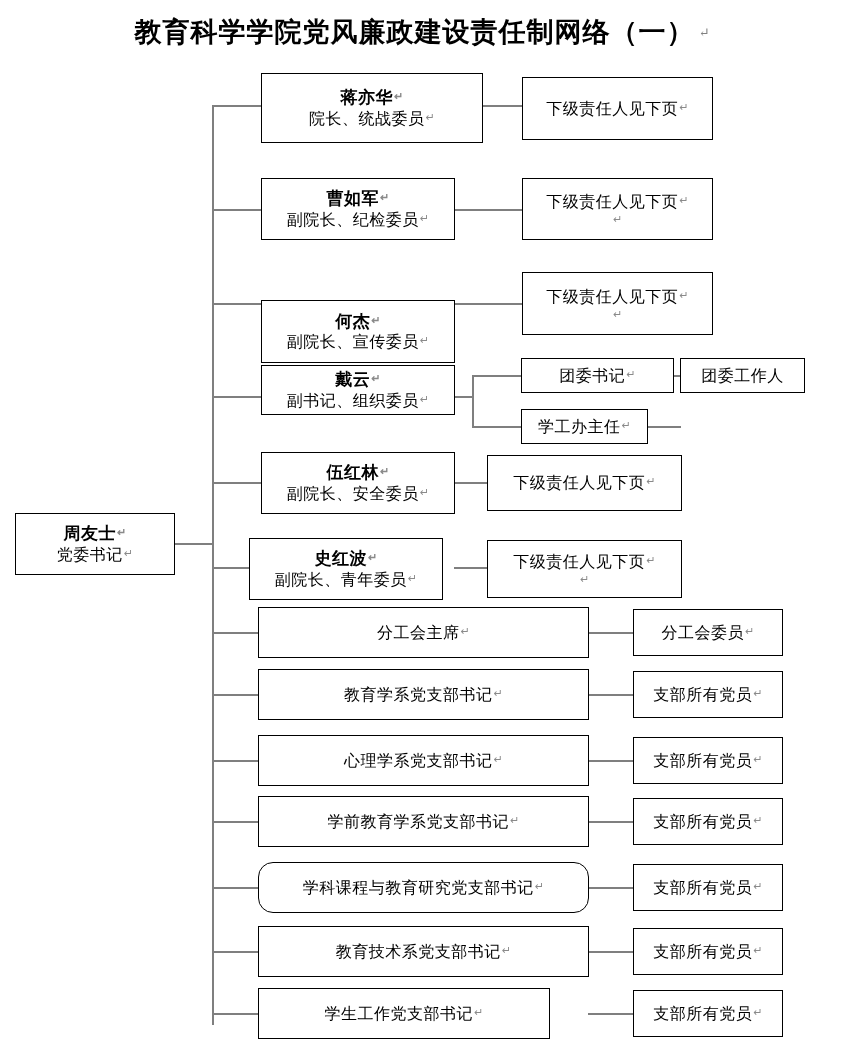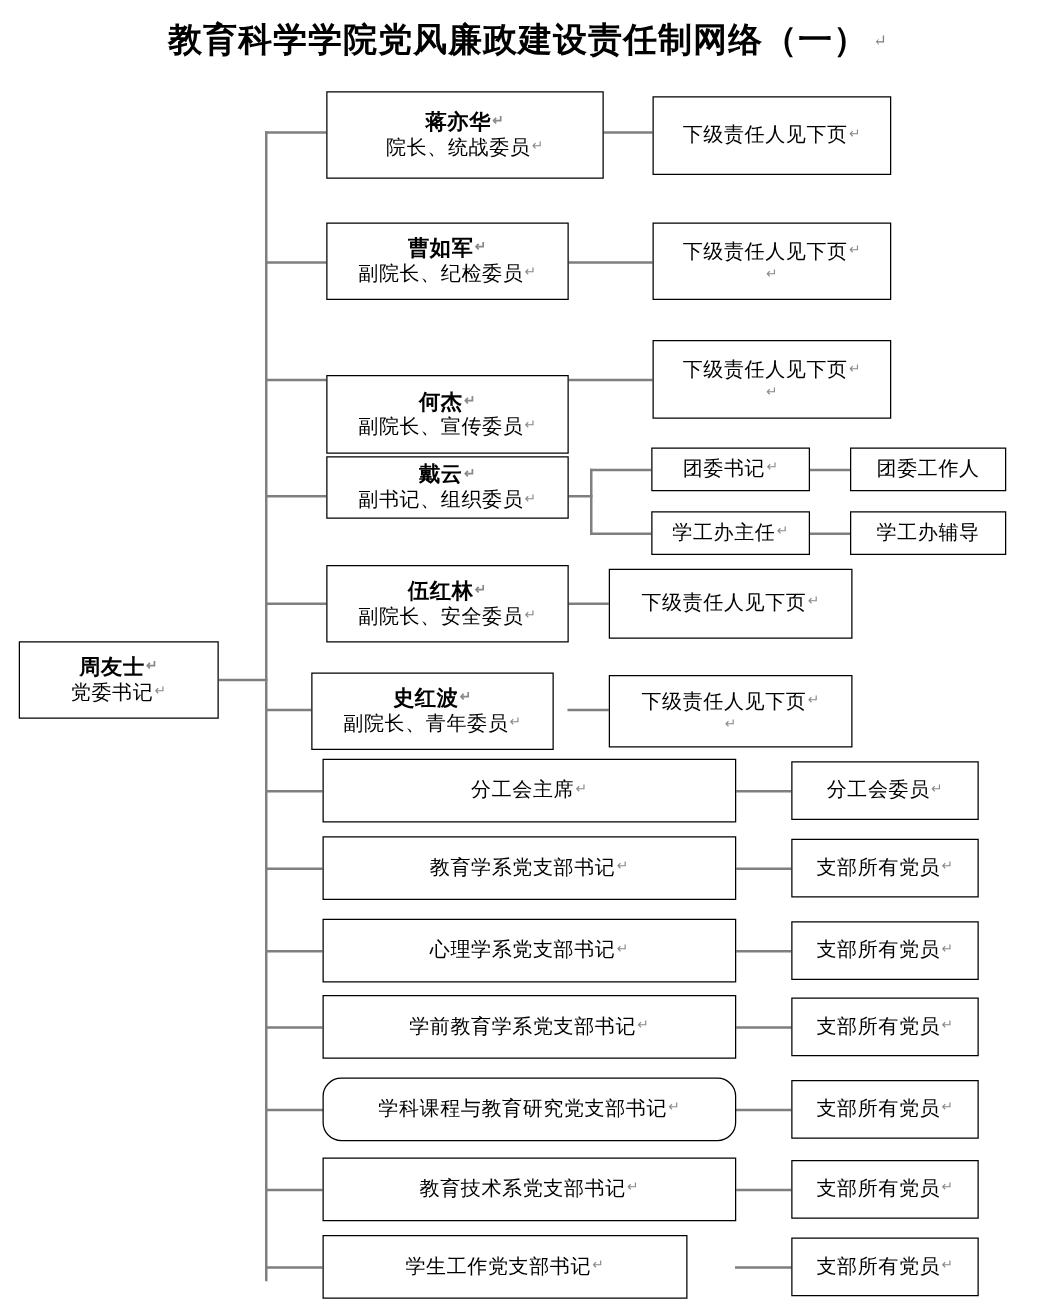--- a/index.html
+++ b/index.html
@@ -177,31 +177,28 @@
   </div>
   <div class="node" style="left:522px; top:272px; width:191px; height:63px;">
     <span class="ln plain"><span>下级责任人见下页</span><span class="pmark">↵</span></span>
     <span class="pmark-line">↵</span>
   </div>
 
   <div class="node" style="left:261px; top:365px; width:194px; height:50px;">
     <span class="ln name"><span>戴云</span><span class="pmark">↵</span></span>
     <span class="ln role"><span>副书记、组织委员</span><span class="pmark">↵</span></span>
   </div>
-  <div class="node" style="left:521px; top:358px; width:127px; height:35px;">
+  <div class="node" style="left:521px; top:358px; width:153px; height:35px;">
     <span class="ln plain"><span>团委书记</span><span class="pmark">↵</span></span>
   </div>
   <div class="node" style="left:680px; top:358px; width:125px; height:35px;">
     <span class="ln plain">团委工作人</span>
   </div>
   <div class="node" style="left:521px; top:409px; width:127px; height:35px;">
     <span class="ln plain"><span>学工办主任</span><span class="pmark">↵</span></span>
-  </div>
-  <div class="node" style="left:680px; top:409px; width:125px; height:35px;">
-    <span class="ln plain">学工办辅导</span>
   </div>
 
   <div class="node" style="left:261px; top:452px; width:194px; height:62px;">
     <span class="ln name"><span>伍红林</span><span class="pmark">↵</span></span>
     <span class="ln role"><span>副院长、安全委员</span><span class="pmark">↵</span></span>
   </div>
   <div class="node" style="left:487px; top:455px; width:195px; height:56px;">
     <span class="ln plain"><span>下级责任人见下页</span><span class="pmark">↵</span></span>
   </div>
 

